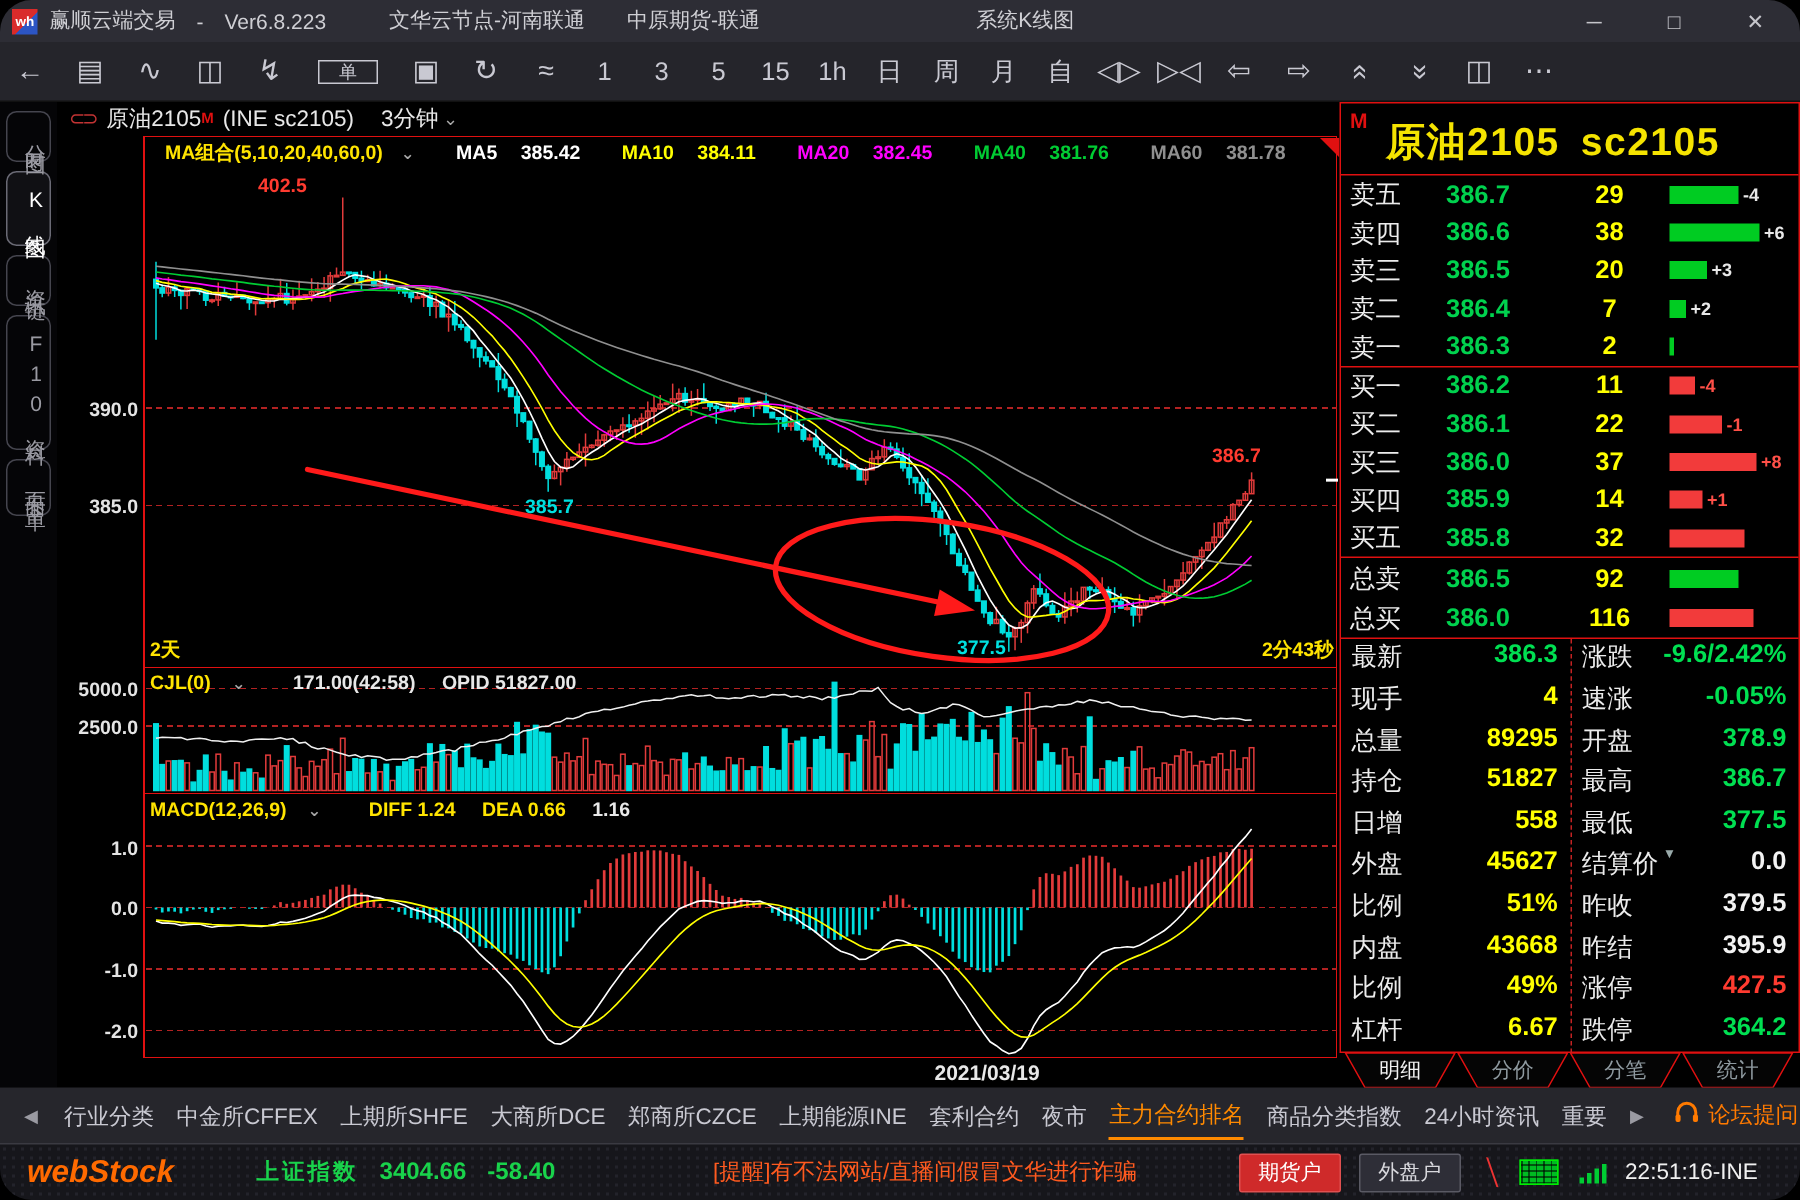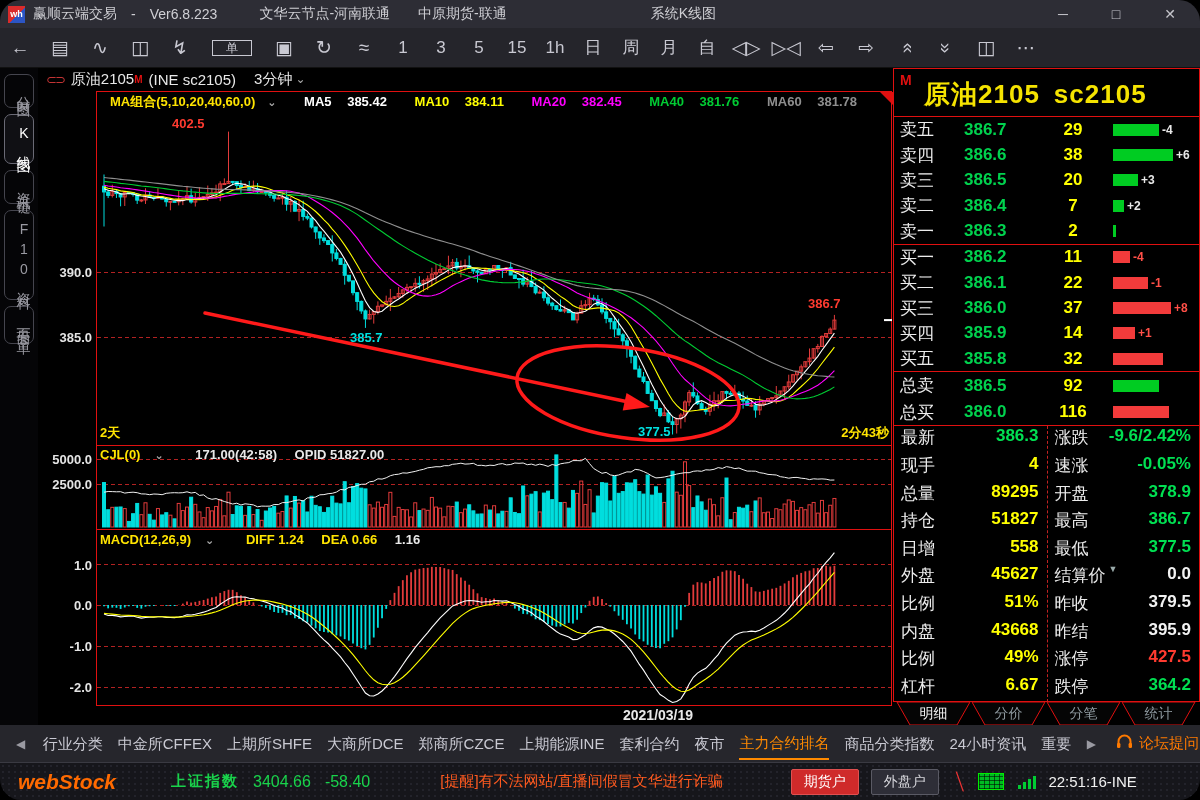--- a/index.html
+++ b/index.html
@@ -85,22 +85,22 @@
   #bottom-nav .navarrow{color:#9a9aa2;margin:0 10px 0 16px;font-size:12px;}
   #bottom-nav .nitem{margin:0 7.5px;padding:7px 0 5px 0;}
   #bottom-nav .nitem.active{color:#ff8a00;border-bottom:2px solid #ff8a00;}
   #bottom-nav .fwd{color:#9a9aa2;font-size:12px;margin:0 8px;}
   #bottom-nav .forum{color:#ff7a00;display:flex;align-items:flex-start;gap:6px;margin-left:12px;}
 
   
   #status-bar{position:absolute;left:0;top:762px;width:1200px;height:38px;background:#16161b;border-top:1px solid #3a3a42;background-image:radial-gradient(#23232b 1px,transparent 1px);background-size:6px 6px;display:flex;align-items:center;}
   #status-bar .logo{color:#ff6a00;font-size:21px;font-weight:bold;margin-left:18px;font-style:italic;letter-spacing:0;}
   .idx{color:#19d24b;font-size:15px;font-weight:bold;margin-left:55px;letter-spacing:2px;}
-  .idxv{color:#19d24b;font-size:16px;font-weight:normal;margin-left:14px;}
-  .notice{color:#ff5a1f;font-size:15px;margin-left:70px;}
+  .idxv{color:#19d24b;font-size:16px;font-weight:bold;margin-left:14px;}
+  .notice{color:#ff5a1f;font-size:15px;margin-left:105px;}
   .acctbtn{font-size:14px;padding:3px 12px;border-radius:2px;margin-left:12px;}
   .acctbtn.red{background:#cf2a2a;color:#fff;border:1px solid #e05050;margin-left:68px;}
   .acctbtn.dark{background:#2e2e37;color:#d8d8dd;border:1px solid #5a5a64;}
   .slashicon{color:#e33;font-size:16px;margin-left:16px;transform:rotate(8deg);}
   .kbicon{width:26px;height:17px;background:#00bb22;border:1px solid #0e0;margin-left:14px;background-image:repeating-linear-gradient(0deg,rgba(0,0,0,.55) 0 1px,transparent 1px 4px),repeating-linear-gradient(90deg,rgba(0,0,0,.55) 0 1px,transparent 1px 5px);}
   .sig{display:flex;align-items:flex-end;gap:2px;margin-left:14px;height:14px;}
   .sig i{display:block;width:3px;background:#00cc33;}
   .clock{color:#f0f0f0;font-size:15px;margin-left:12px;}
 </style>
 </head>

